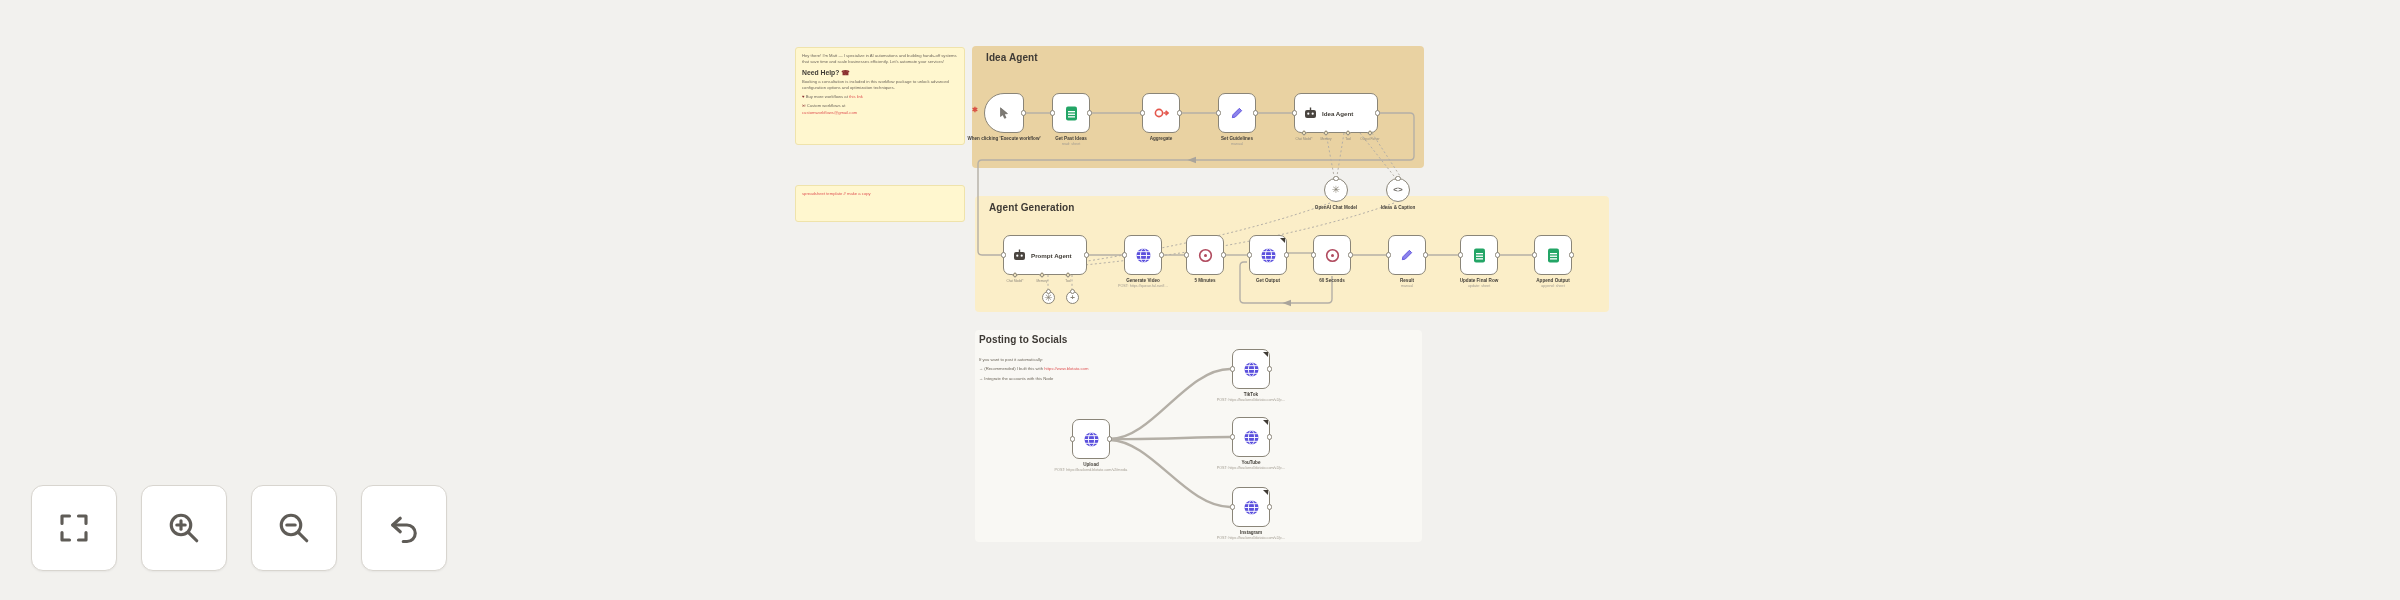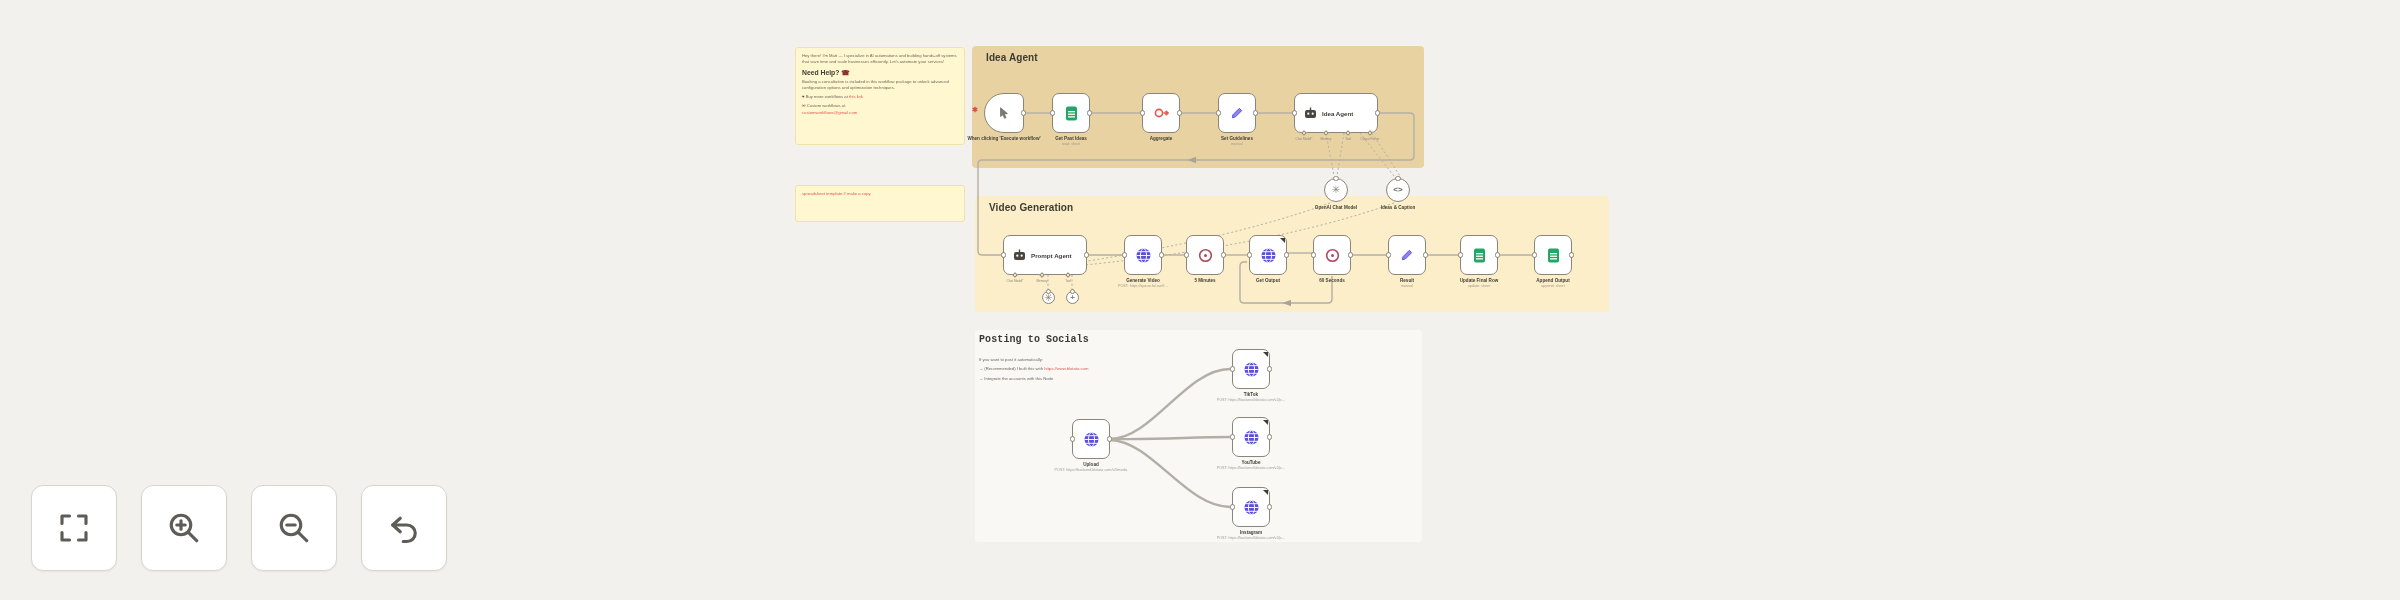--- a/index.html
+++ b/index.html
@@ -2,21 +2,21 @@
 <html><head>
 <meta charset="utf-8">
 <style>
   html,body{margin:0;padding:0;width:2400px;height:600px;overflow:hidden;
     font-family:"Liberation Sans", sans-serif;background:#f2f1ee;}
   #canvas{position:relative;width:2400px;height:500px;background:#f2f1ee;}
 
   .section{position:absolute;border-radius:4px;}
   #sec-idea{left:972px;top:46px;width:452px;height:122px;background:#e9d2a2;}
   #sec-video{left:975px;top:196px;width:634px;height:116px;background:#fbeec8;}
-  #sec-socials{left:975px;top:330px;width:447px;height:212px;background:#f9f8f4;font-family:Liberation Mono, monospace;}
+  #sec-socials{left:975px;top:330px;width:447px;height:212px;background:#f9f8f4;}
   .sec-title{position:absolute;left:14px;top:6px;font-size:10px;font-weight:700;color:#3e3a35;letter-spacing:.1px;}
   #sec-socials .sec-title{left:4px;top:4px;}
 
   .sticky{position:absolute;background:#fff7cf;border:1px solid #efe3ab;border-radius:3px;
     padding:5px 6px;box-sizing:border-box;color:#6e675c;}
   #sticky-help{left:795px;top:47px;width:170px;height:98px;}
   #sticky-template{left:795px;top:185px;width:170px;height:37px;}
   .sticky p{margin:0 0 3px 0;font-size:4.2px;line-height:1.5;}
   .sticky h4{margin:2px 0 2px 0;font-size:6.8px;color:#3f3b35;}
   .red{color:#e05555;}
@@ -65,21 +65,21 @@
 </style>
 </head>
 <body>
 
 <div id="canvas">
 
   <div class="section" id="sec-idea">
     <div class="sec-title">Idea Agent</div>
   </div>
   <div class="section" id="sec-video">
-    <div class="sec-title">Video Generation</div>
+    <div class="sec-title">Agent Generation</div>
   </div>
   <div class="section" id="sec-socials">
     <div class="sec-title">Posting to Socials</div>
   </div>
 
   <div class="sticky" id="sticky-help">
     <p>Hey there! I'm Matt — I specialize in AI automations and building hands-off systems that save time and scale businesses efficiently. Let's automate your services!</p>
     <h4><span>Need Help?</span> <span class="ic">☎</span></h4>
     <p>Booking a consultation is included in this workflow package to unlock advanced configuration options and optimization techniques.</p>
     <p><span class="ic">♥</span> <span>Buy more workflows at</span> <span class="red">this link</span></p>

